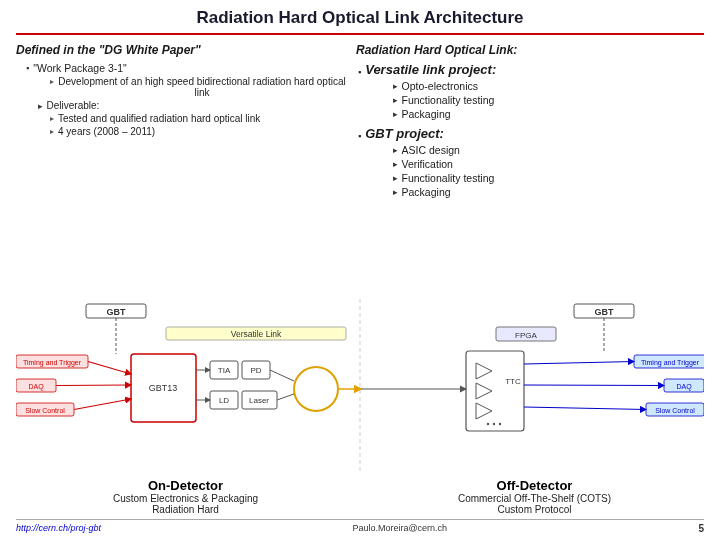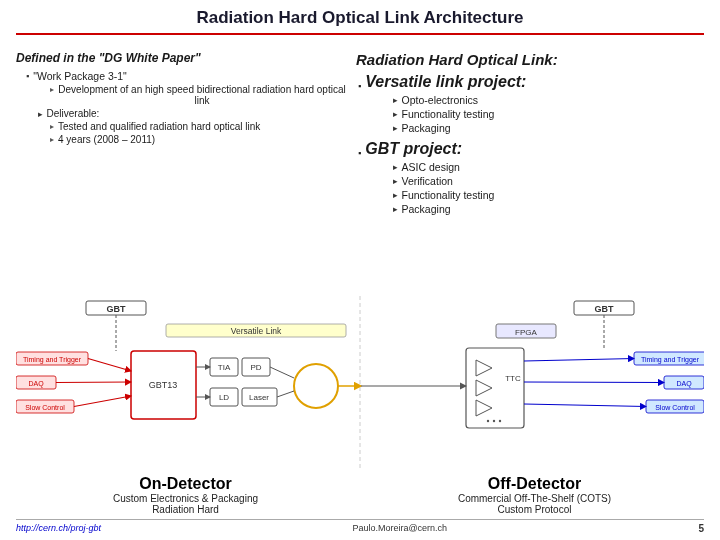--- a/index.html
+++ b/index.html
@@ -20,21 +20,21 @@
       padding: 8px 16px 6px 16px;
     }
 
     .title-bar {
       text-align: center;
       font-size: 17px;
       font-weight: bold;
       color: #1a1a2e;
       padding-bottom: 5px;
       border-bottom: 2px solid #c00;
-      margin-bottom: 16px;
+      margin-bottom: 8px;
     }
 
     .main-content {
       display: flex;
       flex: 1;
       gap: 10px;
     }
 
     .left-panel {
       flex: 0 0 330px;
@@ -101,21 +101,21 @@
 
     .sub-sub-bullet::before {
       content: '▸';
       color: #555;
       flex-shrink: 0;
       font-size: 8px;
       margin-top: 1px;
     }
 
     .right-col-title {
-      font-size: 15px;
+      font-size: 12px;
       font-style: italic;
       font-weight: bold;
       color: #1a1a1a;
       margin-bottom: 5px;
     }
 
     .right-section {
       margin-bottom: 6px;
     }
 
@@ -132,21 +132,21 @@
 
     .right-bullet::before {
       content: '▸';
       color: #333;
       flex-shrink: 0;
       font-size: 9px;
       margin-top: 1px;
     }
 
     .gbt-section-header {
-      font-size: 16px;
+      font-size: 13px;
       font-style: italic;
       font-weight: bold;
       color: #1a1a1a;
       margin-left: 2px;
       margin-bottom: 3px;
       display: flex;
       align-items: flex-end;
       gap: 4px;
     }
 
@@ -174,21 +174,21 @@
       gap: 10px;
       margin-top: 4px;
     }
 
     .caption-left, .caption-right {
       flex: 1;
       text-align: center;
     }
 
     .caption-title {
-      font-size: 16px;
+      font-size: 13px;
       font-weight: bold;
       color: #000;
     }
 
     .caption-sub {
       font-size: 10px;
       color: #222;
     }
 
     

